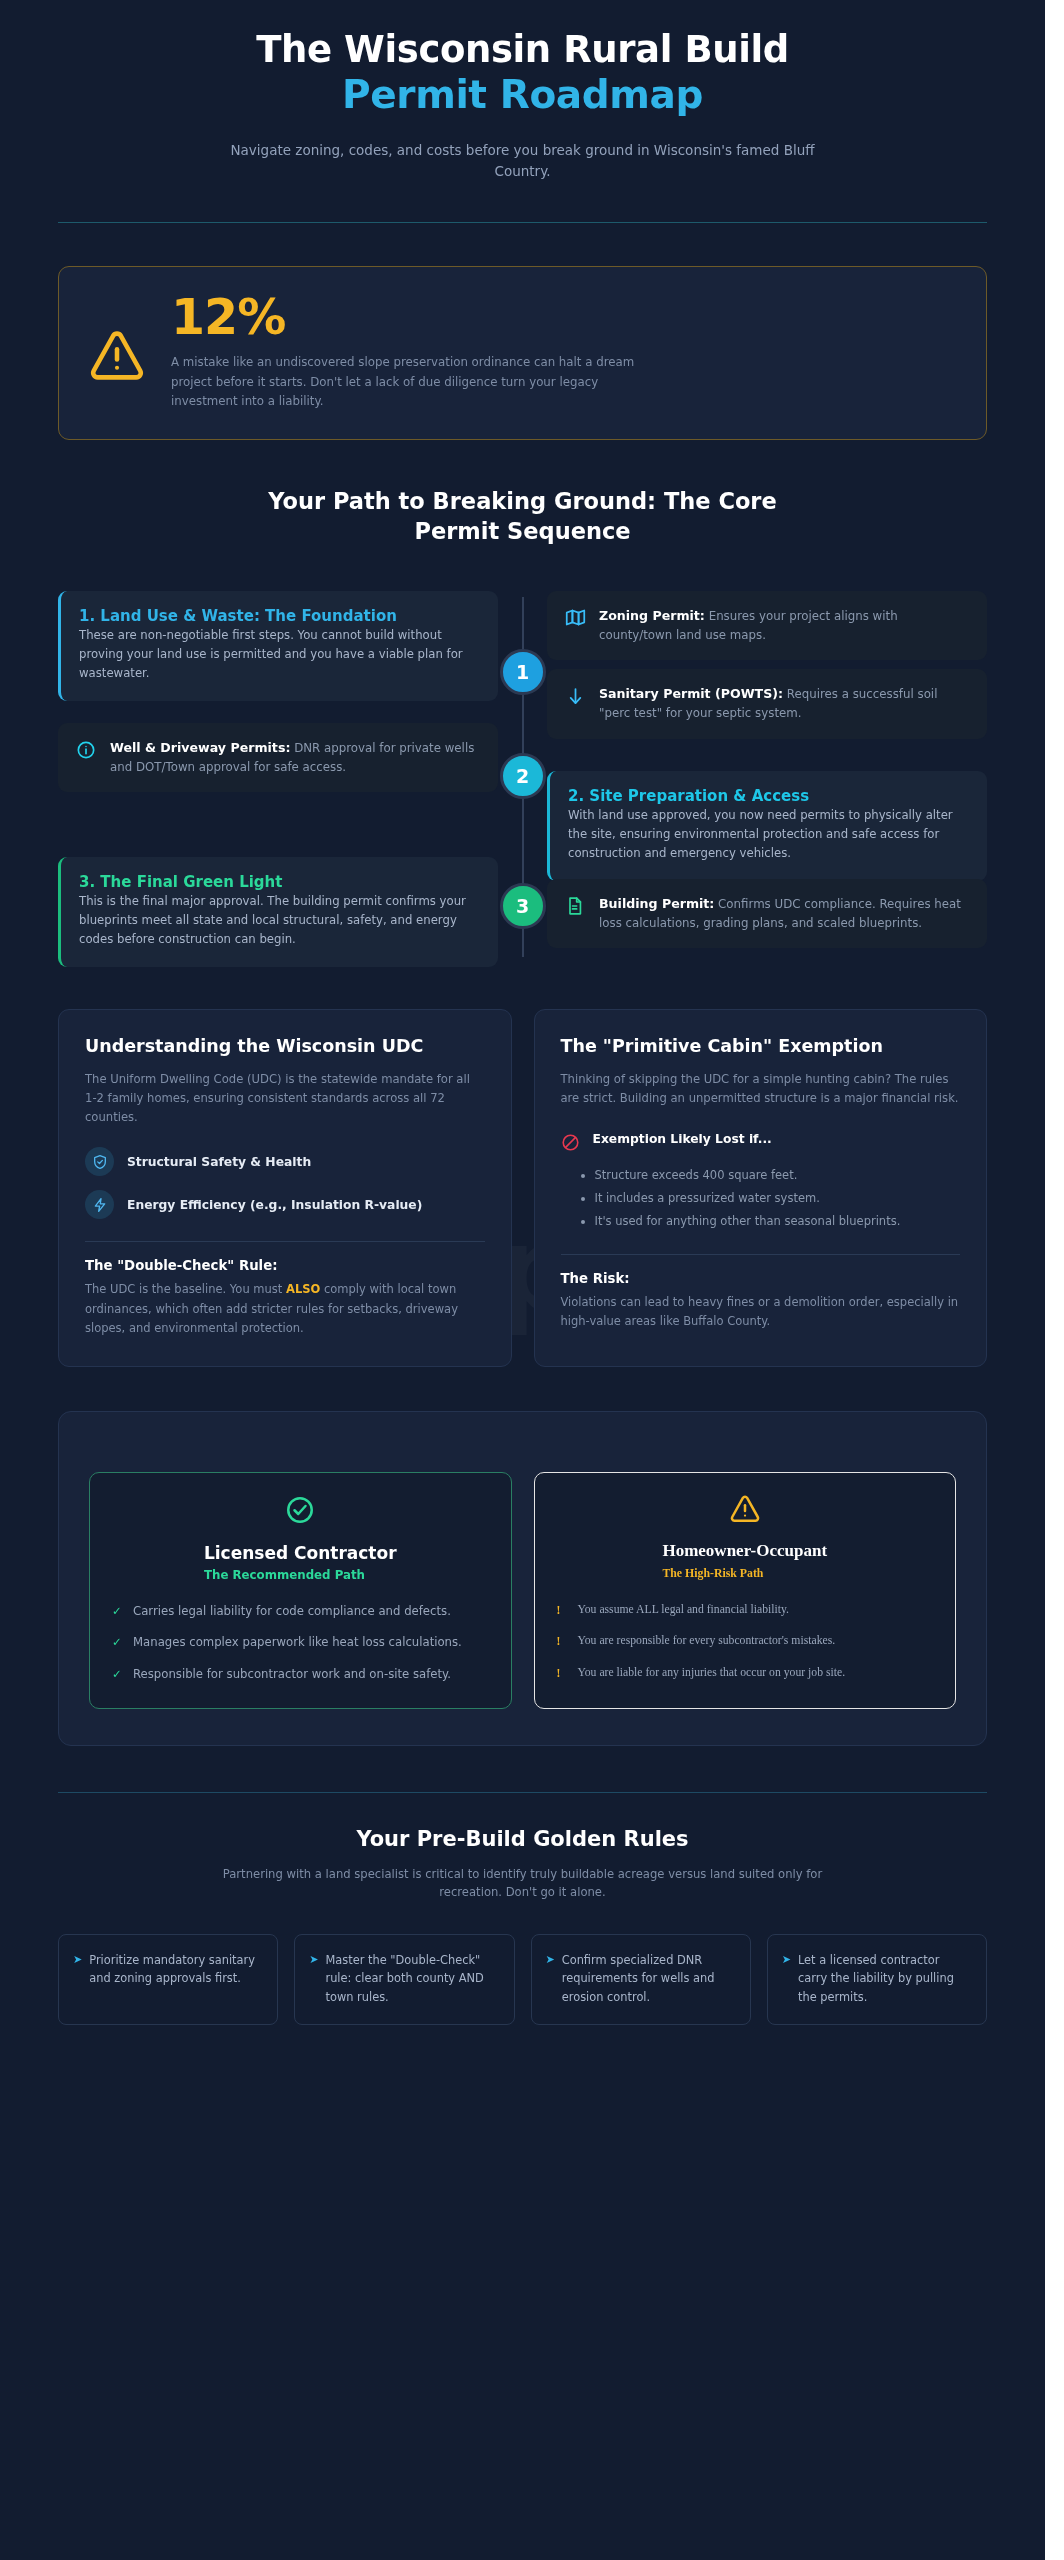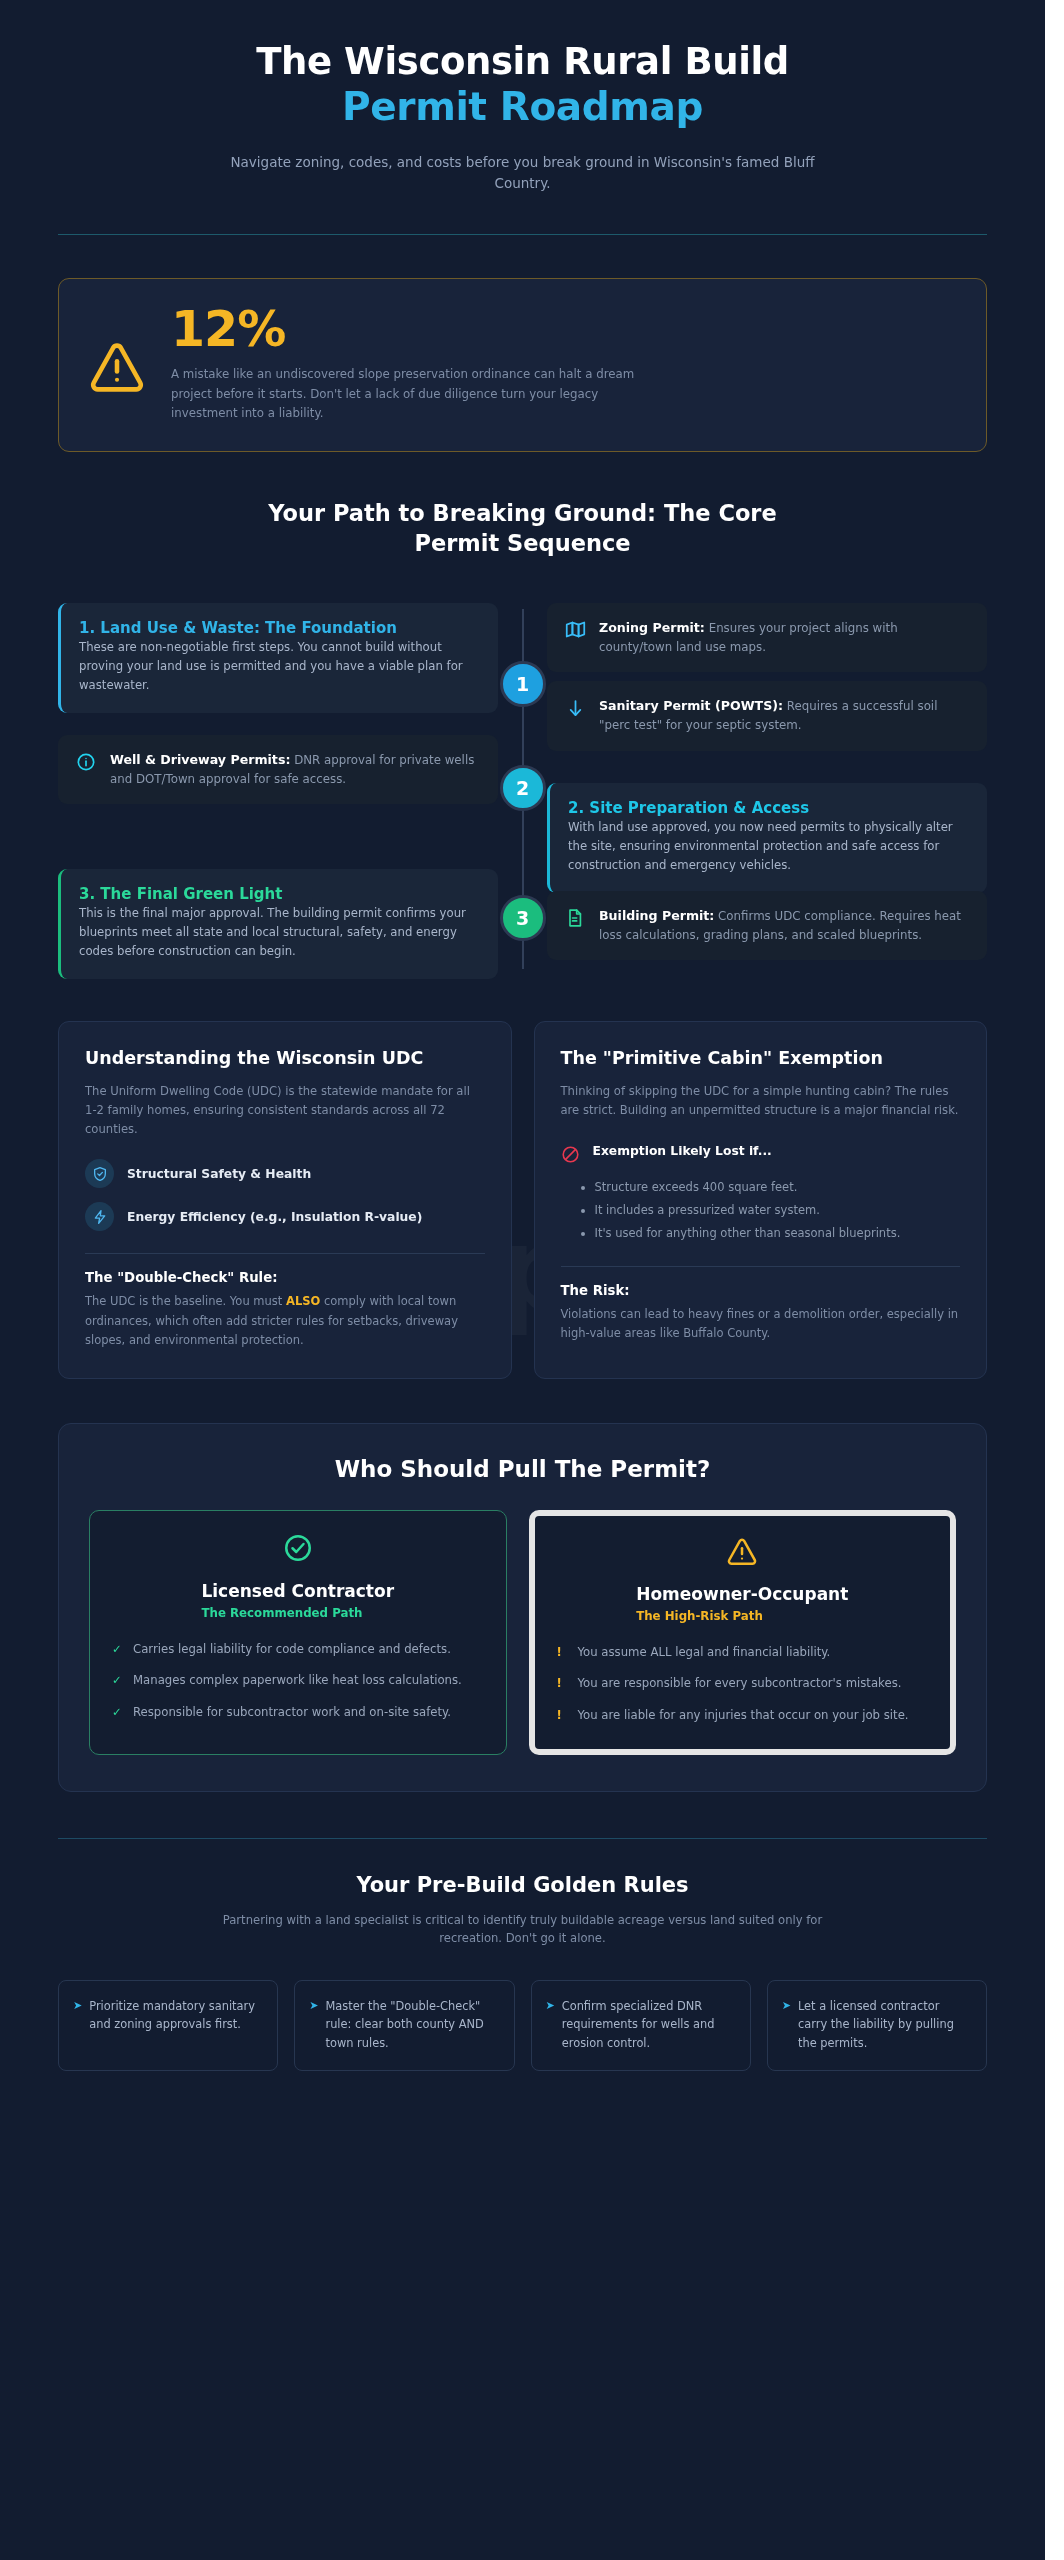--- a/index.html
+++ b/index.html
@@ -31,21 +31,21 @@
     color: rgba(255,255,255,0.035);
     letter-spacing: 2px;
     pointer-events: none;
     user-select: none;
     line-height: 1;
     white-space: nowrap;
   }
   .inner { position: relative; z-index: 2; padding: 0 58px; }
 
   
-  .hero { padding-top: 40px; text-align: center; }
+  .hero { padding-top: 28px; text-align: center; }
   .hero h1 {
     font-size: 37px; line-height: 1.18; font-weight: 700; color: #ffffff;
     letter-spacing: -0.4px;
   }
   .hero h1 .accent { color: #31b4e8; display: block; font-size: 39px; }
   .hero p.sub {
     margin: 22px auto 0; max-width: 600px;
     font-size: 13.5px; line-height: 1.55; color: #93a2bb;
   }
   .rule {
@@ -187,21 +187,21 @@
   }
   .who-wrap h2 {
     text-align: center; font-size: 23px; font-weight: 700; color: #ffffff;
   }
   .who-cols { display: flex; gap: 22px; margin-top: 28px; }
   .who-card {
     flex: 1 1 0; border-radius: 10px; padding: 22px 22px 24px;
     background: #131d30;
   }
   .who-card.good { border: 1px solid #2a7f63; }
-  .who-card.bad { border: 6px solid #e5e5e5; }
+  .who-card.bad { border: 1px solid #e5e5e5; font-family: Liberation Serif, serif; }
   .who-head { display: flex; gap: 14px; align-items: center; flex-direction: column; }
   .who-ttl { font-size: 17px; font-weight: 700; color: #ffffff; line-height: 1.2; }
   .who-tag { margin-top: 4px; font-size: 11.8px; font-weight: 700; }
   .who-card.good .who-tag { color: #2bd99a; }
   .who-card.bad .who-tag { color: #f5b625; }
   .who-items { margin-top: 20px; display: flex; flex-direction: column; gap: 13px; }
   .who-item { display: flex; gap: 10px; align-items: flex-start; }
   .who-mark { flex: 0 0 11px; font-size: 11.5px; line-height: 1.6; font-weight: 700; }
   .who-card.good .who-mark { color: #2bd99a; }
   .who-card.bad .who-mark { color: #f5b625; }
@@ -402,21 +402,20 @@
           <li>It includes a pressurized water system.</li>
           <li>It's used for anything other than seasonal blueprints.</li>
         </ul>
         <div class="divider"></div>
         <div class="sub-head">The Risk:</div>
         <div class="sub-body">Violations can lead to heavy fines or a demolition order, especially in high-value areas like Buffalo County.</div>
       </div>
     </div>
 
     <div class="who-wrap">
-      <h2>Who Should Pull The Permit?</h2>
       <div class="who-cols">
 
         <div class="who-card good">
           <div class="who-head">
             <span>
               <svg width="30" height="30" viewBox="0 0 24 24" fill="none" stroke="#2bd99a" stroke-width="2" stroke-linecap="round" stroke-linejoin="round">
                 <circle cx="12" cy="12" r="9.4"></circle>
                   <polyline points="7.6,12.2 10.6,15.2 16.4,8.8"></polyline>
               </svg>
             </span>

